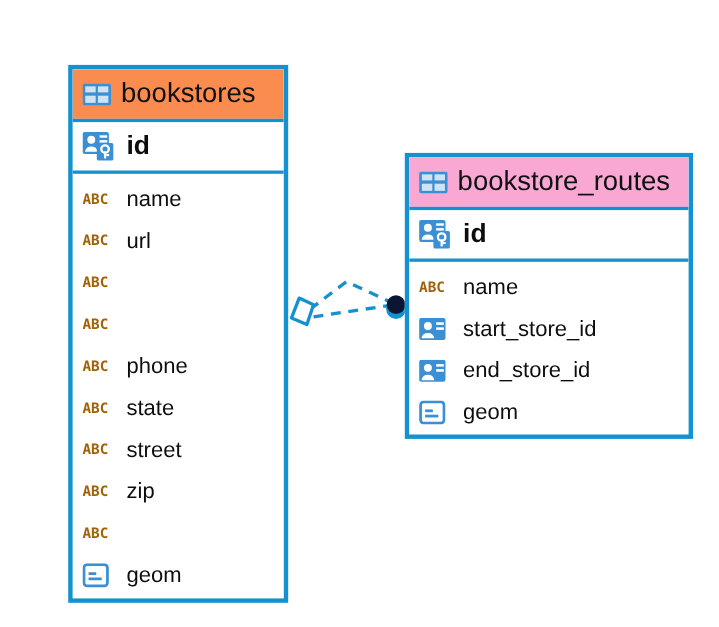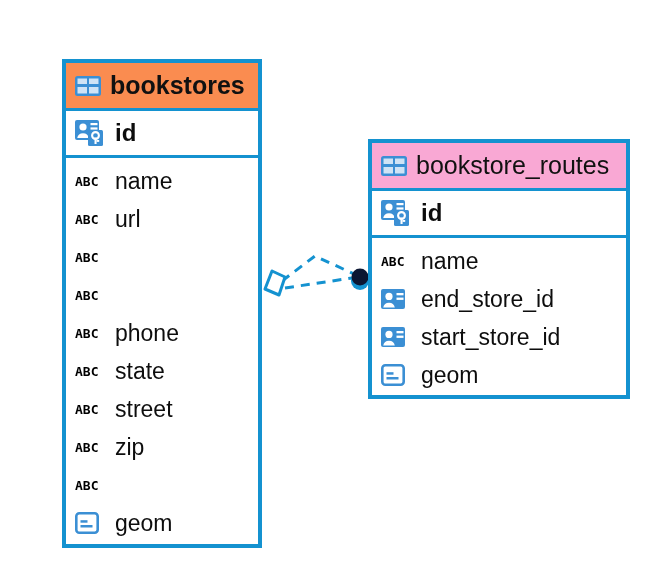--- a/index.html
+++ b/index.html
@@ -27,21 +27,21 @@
     border: 4px solid #1492d0;
     overflow: hidden;
   }
   .entity-header {
     box-sizing: border-box;
     display: flex;
     align-items: center;
     padding: 4px 8px 4px 9px;
     height: 45px;
   }
-  .entity-header.accent-orange { background: #fa8c50; font-weight: bold; }
+  .entity-header.accent-orange { background: #fa8c50; }
   .entity-header.accent-grey   { background: #f9a8d4; }
   .entity-title {
     font-size: 25px;
     color: #111111;
     line-height: 1;
     white-space: nowrap;
     margin-left: 9px;
   }
 
   .pk-section {
@@ -52,21 +52,21 @@
 
   .field-row {
     display: flex;
     align-items: center;
     height: 38px;
     padding-left: 9px;
     box-sizing: border-box;
   }
   .field-row.pk-row { height: 44px; }
   .field-label {
-    font-size: 23px;
+    font-size: 20px;
     color: #0d0d0d;
     line-height: 1;
     margin-left: 10px;
     white-space: nowrap;
   }
   .field-label.bold { font-weight: bold; font-size: 24px; }
 
   .field-body { padding: 4px 0 6px 0; }
 
   
@@ -75,21 +75,21 @@
     display: inline-block;
     line-height: 0;
   }
   .icon svg { display: block; }
 
   .abc-icon {
     font-family: "DejaVu Sans Mono", monospace;
     font-size: 13px;
     font-weight: bold;
     letter-spacing: 0px;
-    color: #000000;
+    color: #a16207;
     line-height: 1;
     width: 30px;
     display: inline-block;
   }
 
   
   .connector {
     position: absolute;
     left: 0;
     top: 0;
@@ -255,34 +255,34 @@
       <div class="field-row">
         <span class="icon" style="width:30px;">
           <svg width="25" height="21" viewBox="0 0 25 21">
             <rect x="0" y="0" width="24" height="20" rx="2" fill="#3b8fd4"></rect>
             <circle cx="8" cy="7.4" r="3.6" fill="#ffffff"></circle>
             <path d="M 2.2 18.6 a 5.9 5.9 0 0 1 11.6 0 z" fill="#ffffff"></path>
             <rect x="15.5" y="4" width="7" height="2.3" fill="#ffffff"></rect>
             <rect x="15.5" y="8.6" width="7" height="2.3" fill="#ffffff"></rect>
           </svg>
         </span>
-        <span class="field-label">end_store_id</span>
+        <span class="field-label">start_store_id</span>
       </div>
 
       <div class="field-row">
         <span class="icon" style="width:30px;">
           <svg width="25" height="21" viewBox="0 0 25 21">
             <rect x="0" y="0" width="24" height="20" rx="2" fill="#3b8fd4"></rect>
             <circle cx="8" cy="7.4" r="3.6" fill="#ffffff"></circle>
             <path d="M 2.2 18.6 a 5.9 5.9 0 0 1 11.6 0 z" fill="#ffffff"></path>
             <rect x="15.5" y="4" width="7" height="2.3" fill="#ffffff"></rect>
             <rect x="15.5" y="8.6" width="7" height="2.3" fill="#ffffff"></rect>
           </svg>
         </span>
-        <span class="field-label">start_store_id</span>
+        <span class="field-label">end_store_id</span>
       </div>
 
       <div class="field-row">
         <span class="icon" style="width:30px;">
           <svg width="24" height="22" viewBox="0 0 24 22">
             <rect x="1.3" y="1.3" width="21.4" height="19.4" rx="3" fill="#ffffff" stroke="#3b8fd4" stroke-width="2.6"></rect>
             <rect x="5.5" y="8.2" width="7" height="2.5" fill="#3b8fd4"></rect>
             <rect x="5.5" y="13" width="12" height="2.5" fill="#3b8fd4"></rect>
           </svg>
         </span>

